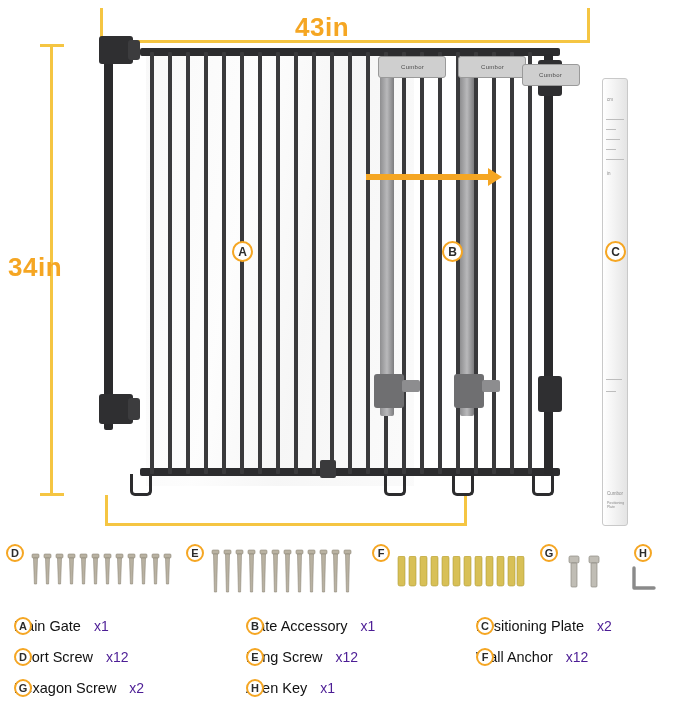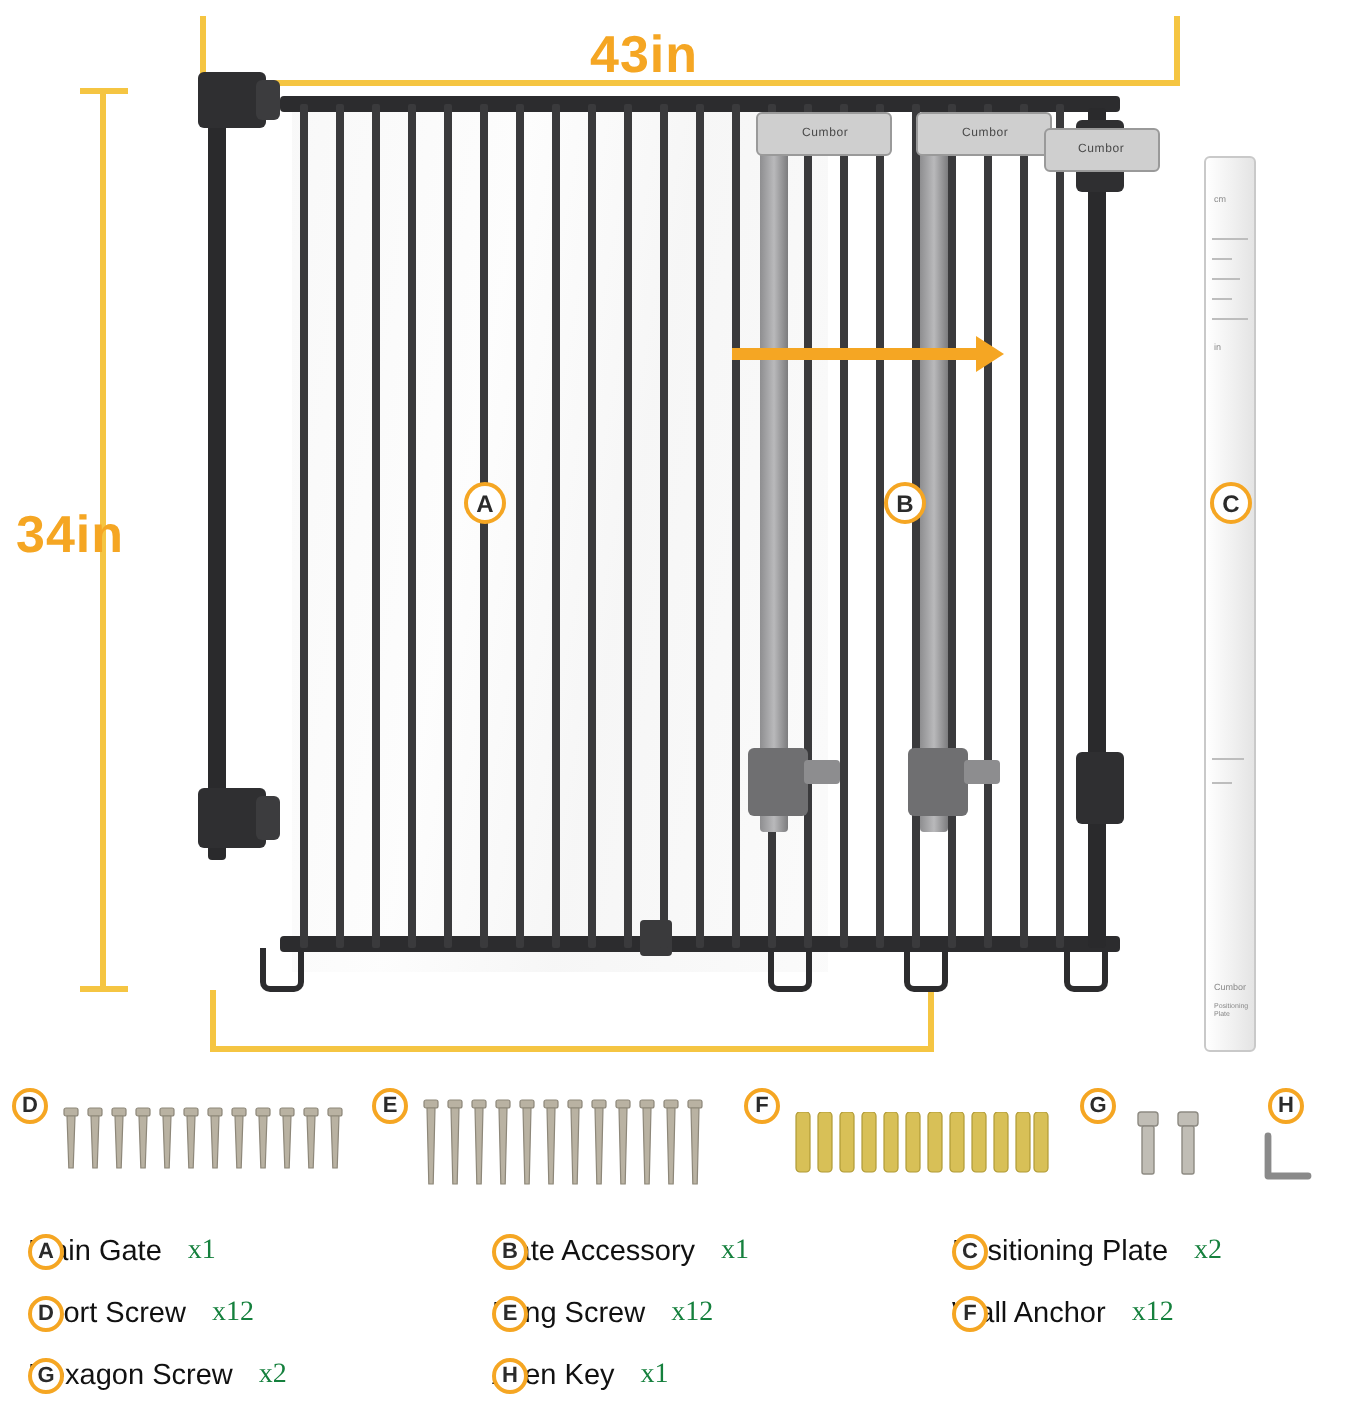--- a/index.html
+++ b/index.html
@@ -89,21 +89,21 @@
 
   
   #hardware { position:absolute; left:0; top:538px; width:679px; height:62px; }
   .hw-group { position:absolute; }
 
   
   #legend { position:absolute; left:14px; top:618px; width:660px; }
   .legend-row { position:relative; height:31px; }
   .legend-item { position:absolute; display:flex; align-items:center; gap:7px; }
   .legend-item .lbl { font-size:14.5px; color:#111; }
-  .legend-item .qty { font-size:14px; color:#15803d; margin-left:6px;font-family:Liberation Serif, serif; }
+  .legend-item .qty { font-size:14px; color:#4c1d95; margin-left:6px; }
   .col1 { left:0px; } .col2 { left:232px; } .col3 { left:462px; }
 </style>
 </head>
 <body>
 
 <div class="stage">
 
   <div class="dim-line dim-h" style="left:100px; top:40px; width:490px;"></div>
   <div class="tick dim-v" style="left:100px; top:8px; height:34px;"></div>
   <div class="tick dim-v" style="left:587px; top:8px; height:34px;"></div>

